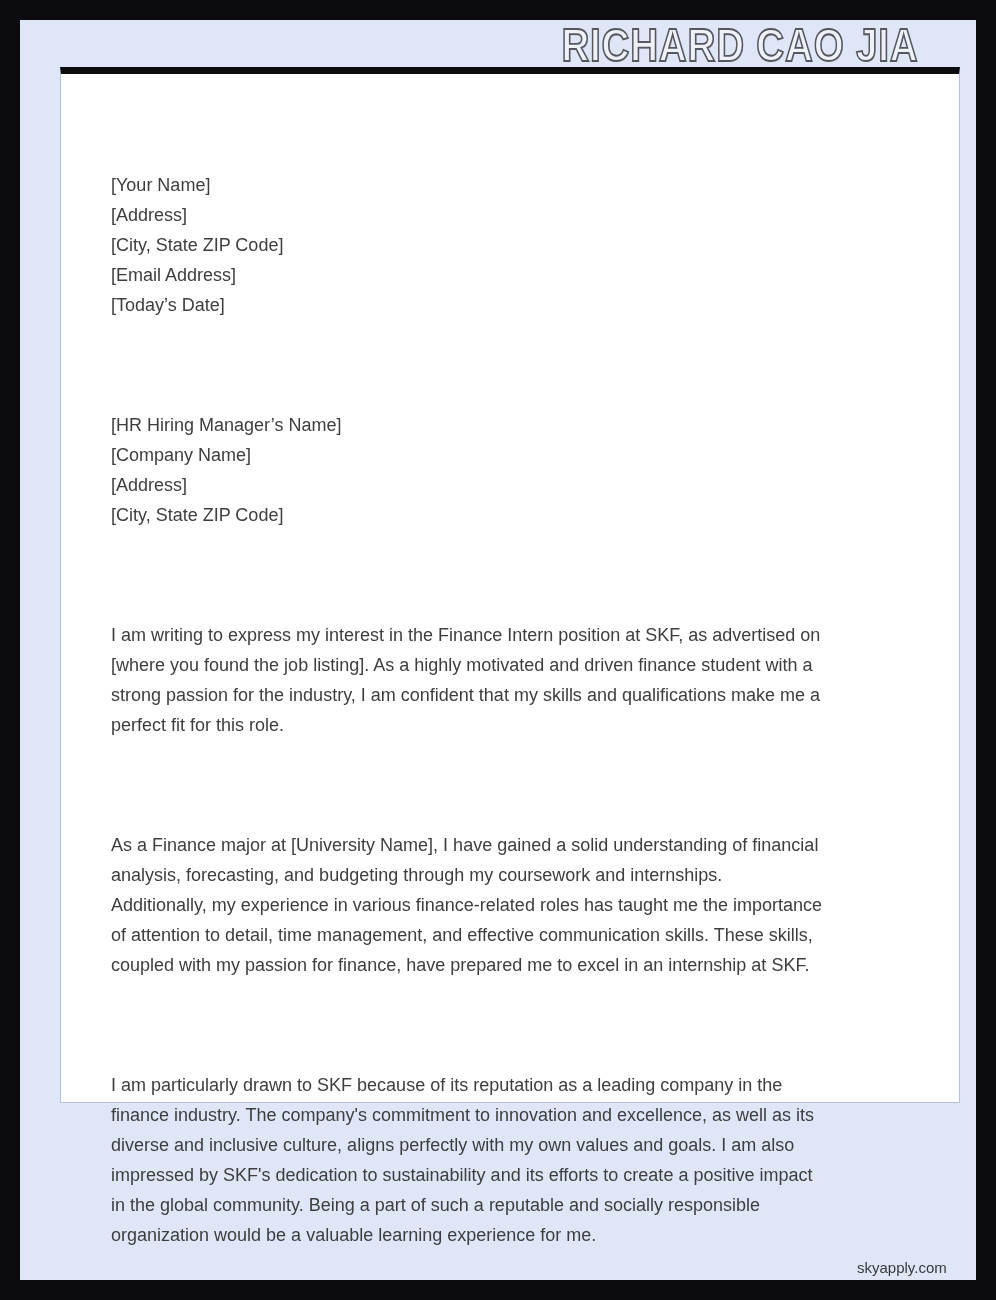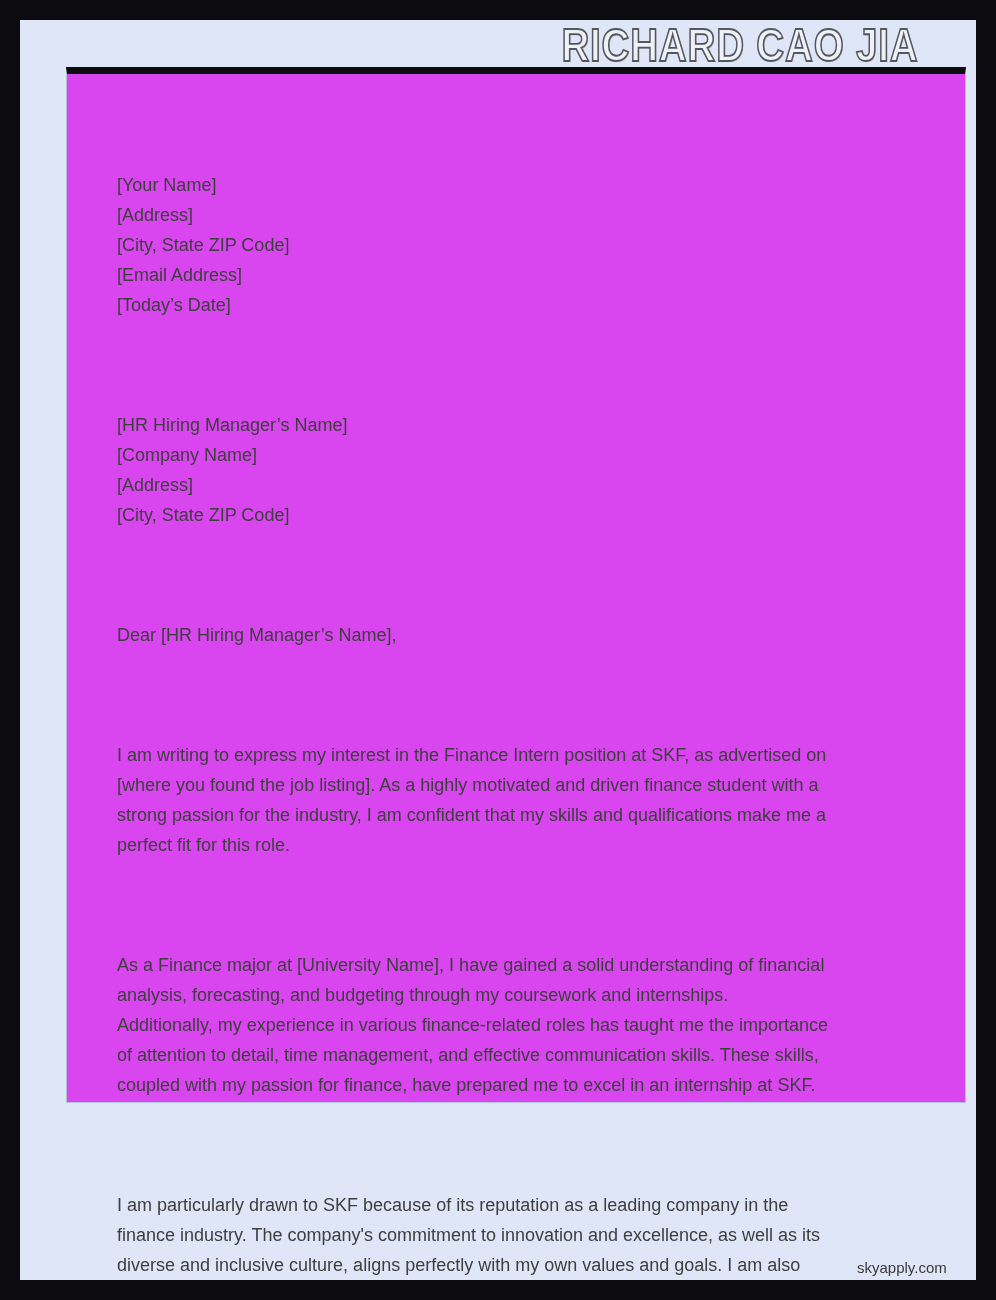--- a/index.html
+++ b/index.html
@@ -33,26 +33,26 @@
     white-space: nowrap;
     color: #eef1f8;
     -webkit-text-stroke: 1.8px #56565e;
     text-shadow: 1px 1px 0 #a9a9b2;
     transform: scaleX(0.82);
     transform-origin: 100% 50%;
     letter-spacing: 1px;
   }
   .page {
     position: absolute;
-    left: 46px;
+    left: 40px;
     top: 47px;
     width: 900px;
     height: 1036px;
     box-sizing: border-box;
-    background: #d946ef;
+    background: #ffffff;
     border: 1px solid #b4c0dc;
     border-top: 7px solid #0c0c0f;
     overflow: visible;
   }
   .page-content {
     padding: 36px 0 0 50px;
     font-family: "Liberation Sans", sans-serif;
     font-size: 18px;
     line-height: 30px;
     font-weight: 300;
@@ -85,21 +85,20 @@
       <div class="page-content">
         <div class="block">[Your Name]
 [Address]
 [City, State ZIP Code]
 [Email Address]
 [Today’s Date]</div>
         <div class="block">[HR Hiring Manager’s Name]
 [Company Name]
 [Address]
 [City, State ZIP Code]</div>
-        <div class="block">Dear [HR Hiring Manager’s Name],</div>
         <div class="block">I am writing to express my interest in the Finance Intern position at SKF, as advertised on
 [where you found the job listing]. As a highly motivated and driven finance student with a
 strong passion for the industry, I am confident that my skills and qualifications make me a
 perfect fit for this role.</div>
         <div class="block">As a Finance major at [University Name], I have gained a solid understanding of financial
 analysis, forecasting, and budgeting through my coursework and internships.
 Additionally, my experience in various finance-related roles has taught me the importance
 of attention to detail, time management, and effective communication skills. These skills,
 coupled with my passion for finance, have prepared me to excel in an internship at SKF.</div>
         <div class="block">I am particularly drawn to SKF because of its reputation as a leading company in the

